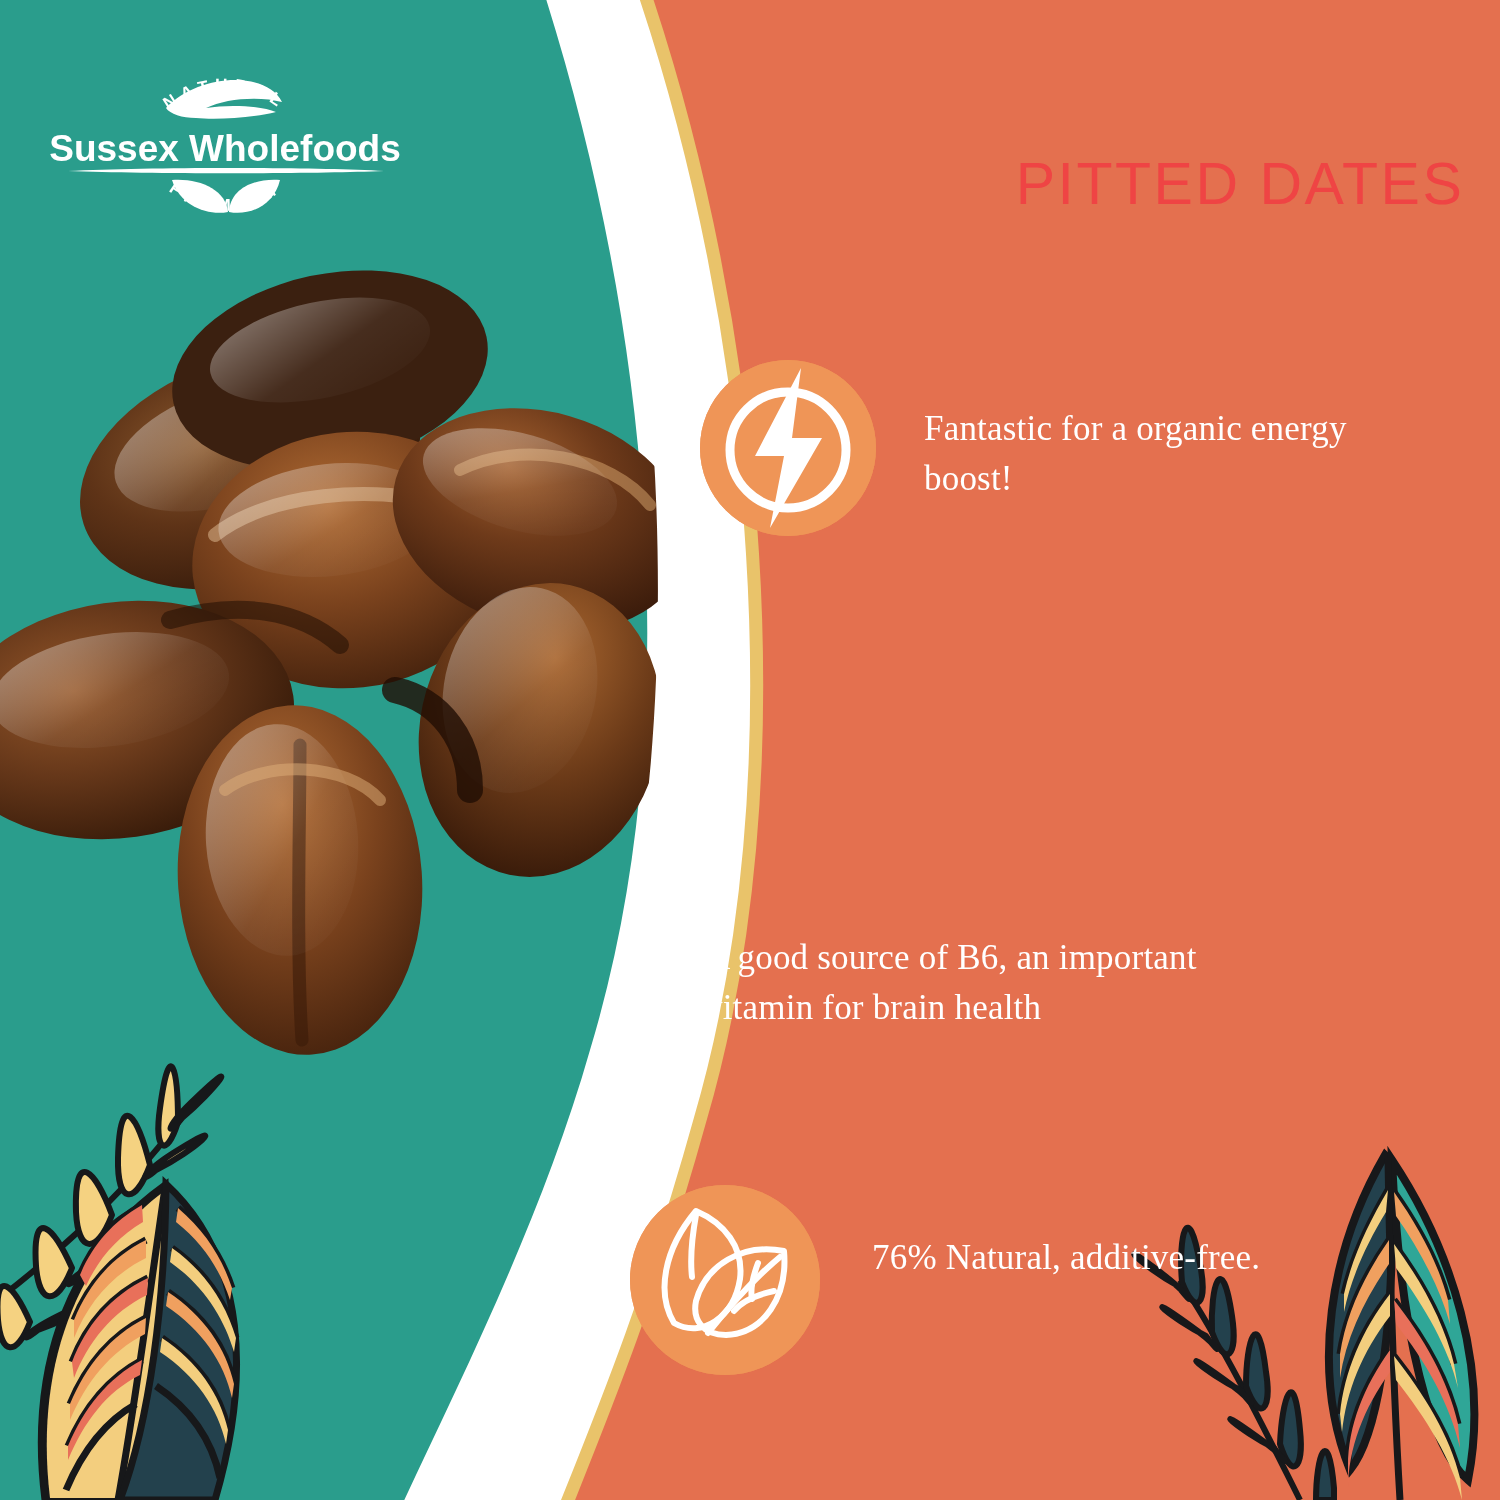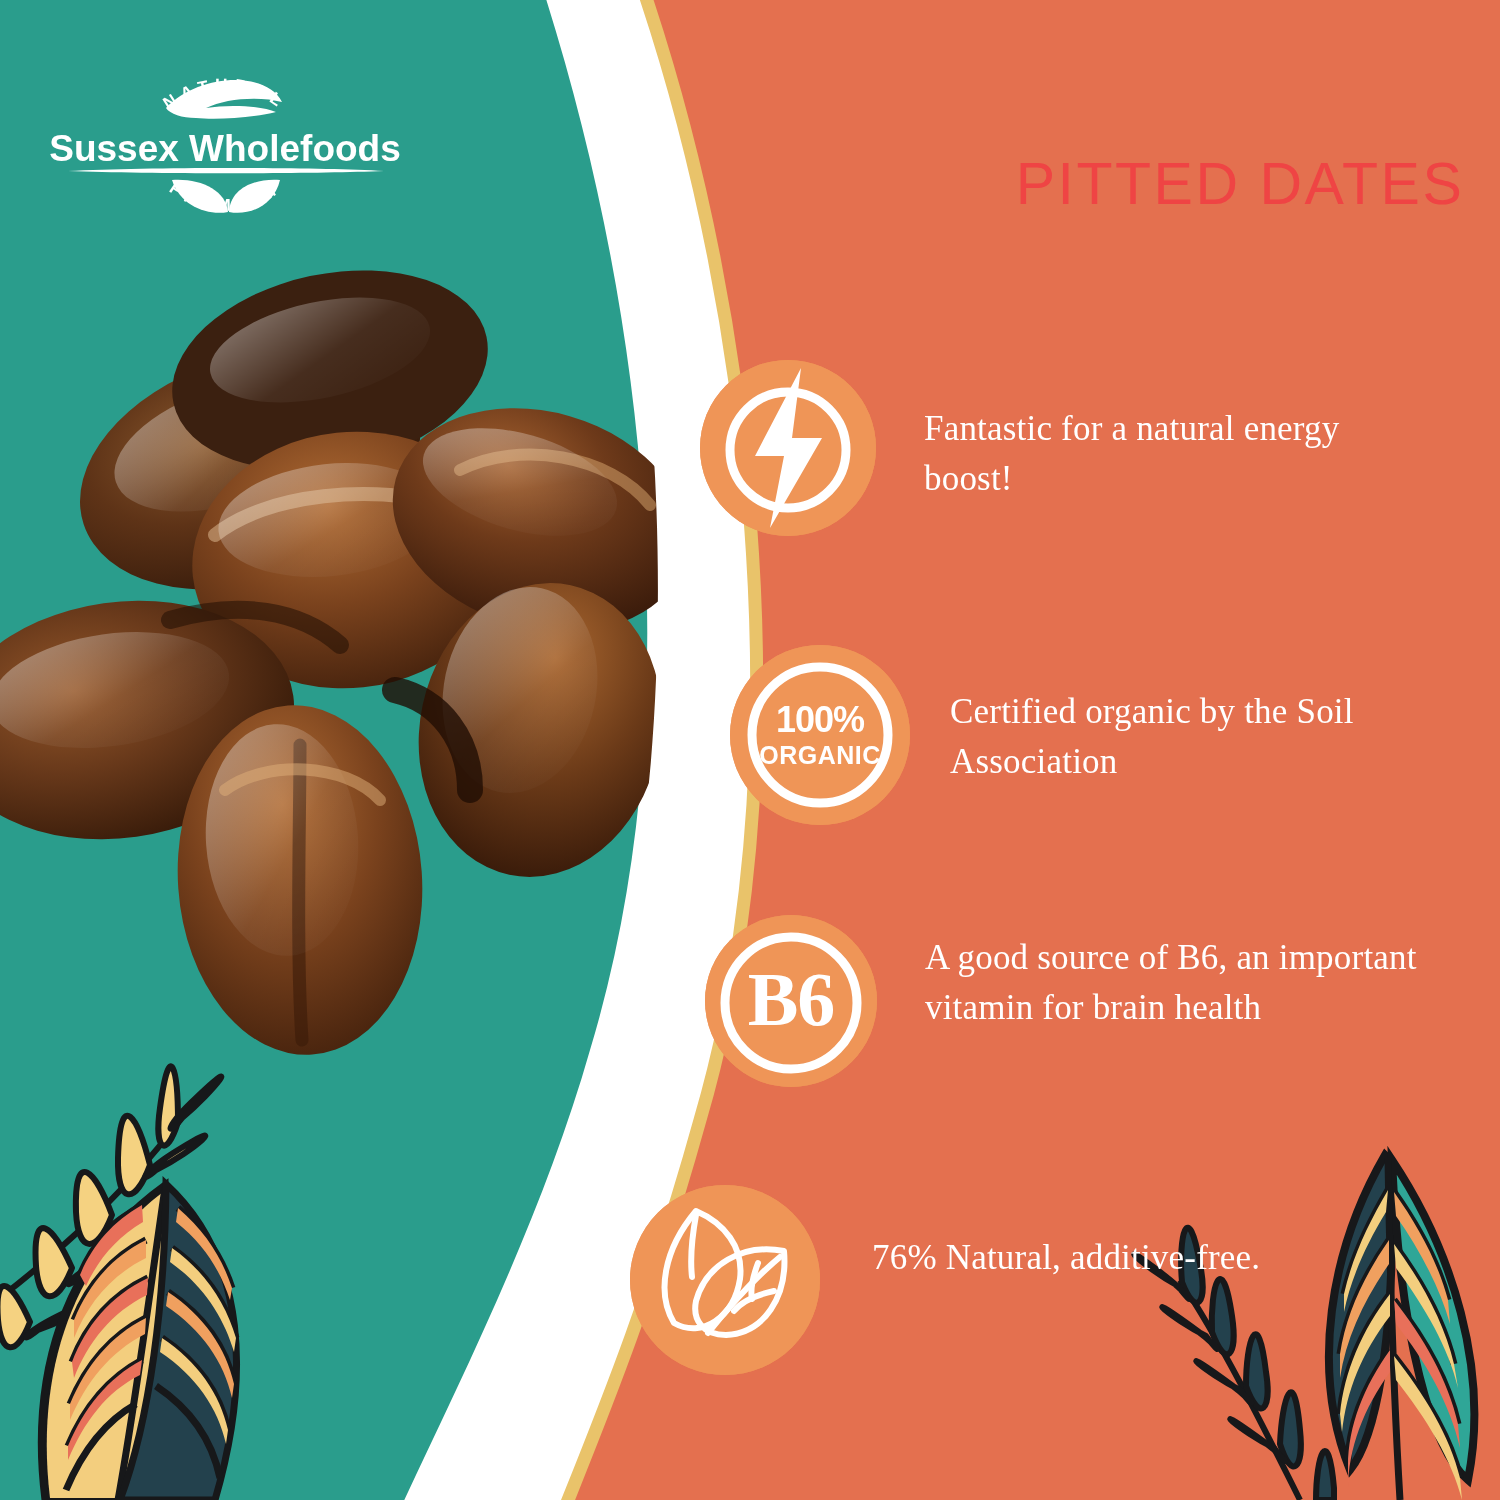--- a/index.html
+++ b/index.html
@@ -304,45 +304,25 @@
   <div id="title">PITTED DATES</div>
 
   <div class="benefit" id="row-energy">
     <div class="badge">
       <svg viewBox="0 0 176 176" width="176" height="176" overflow="visible">
         <circle cx="88" cy="88" r="88" fill="#EF9557"></circle>
         <circle cx="88" cy="90" r="58" fill="none" stroke="#FFFFFF" stroke-width="9"></circle>
         <path d="M101,8 L55,96 L84,96 L70,168 L122,78 L92,78 Z" fill="#FFFFFF" stroke="#EF9557" stroke-width="0"></path>
       </svg>
     </div>
-    <div class="btext">Fantastic for a natural energy boost!</div>
+    <div class="btext">Fantastic for a organic energy boost!</div>
   </div>
 
-  <div class="benefit" id="row-organic">
-    <div class="badge">
-      <svg viewBox="0 0 180 180" width="180" height="180">
-        <circle cx="90" cy="90" r="90" fill="#EF9557"></circle>
-        <circle cx="90" cy="90" r="68" fill="none" stroke="#FFFFFF" stroke-width="9"></circle>
-      </svg>
-      <div class="b-organic-100">
-        <span class="l1">100%</span>
-        <span class="l2">ORGANIC</span>
-      </div>
-    </div>
-    <div class="btext">Certified organic by the Soil Association</div>
-  </div>
 
   <div class="benefit" id="row-b6">
-    <div class="badge">
-      <svg viewBox="0 0 172 172" width="172" height="172">
-        <circle cx="86" cy="86" r="86" fill="#EF9557"></circle>
-        <circle cx="86" cy="88" r="66" fill="none" stroke="#FFFFFF" stroke-width="9"></circle>
-      </svg>
-      <div class="b-b6">B6</div>
-    </div>
     <div class="btext">A good source of B6, an important vitamin for brain health</div>
   </div>
 
   <div class="benefit" id="row-natural">
     <div class="badge">
       <svg viewBox="0 0 190 190" width="190" height="190">
         <circle cx="95" cy="95" r="95" fill="#EF9557"></circle>
         <g fill="none" stroke="#FFFFFF" stroke-width="6" stroke-linecap="round" stroke-linejoin="round">
 
           <path d="M66,26 C34,64 26,108 44,138 C72,154 104,132 110,94 C114,62 94,38 66,26 Z"></path>

